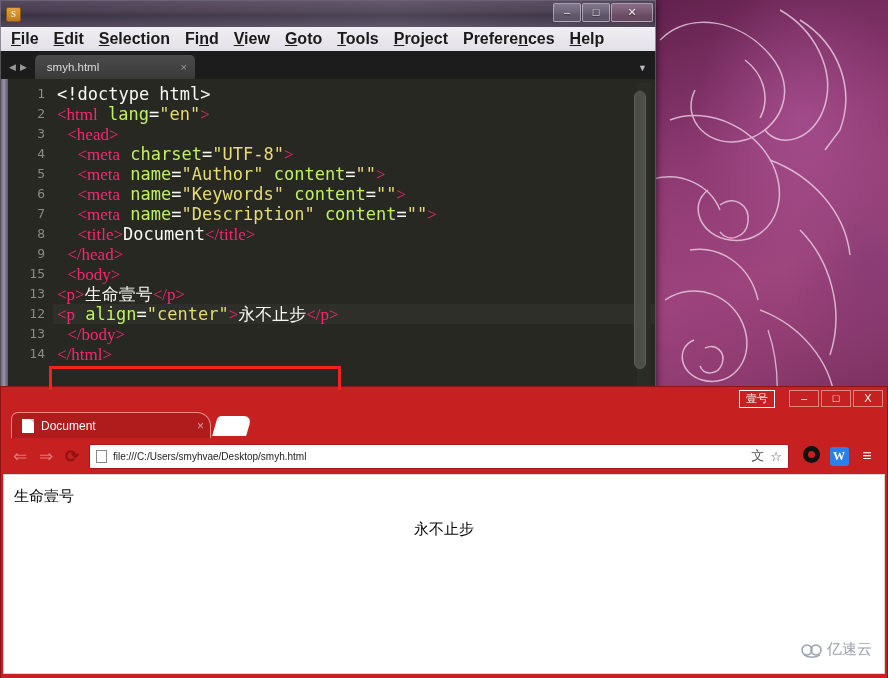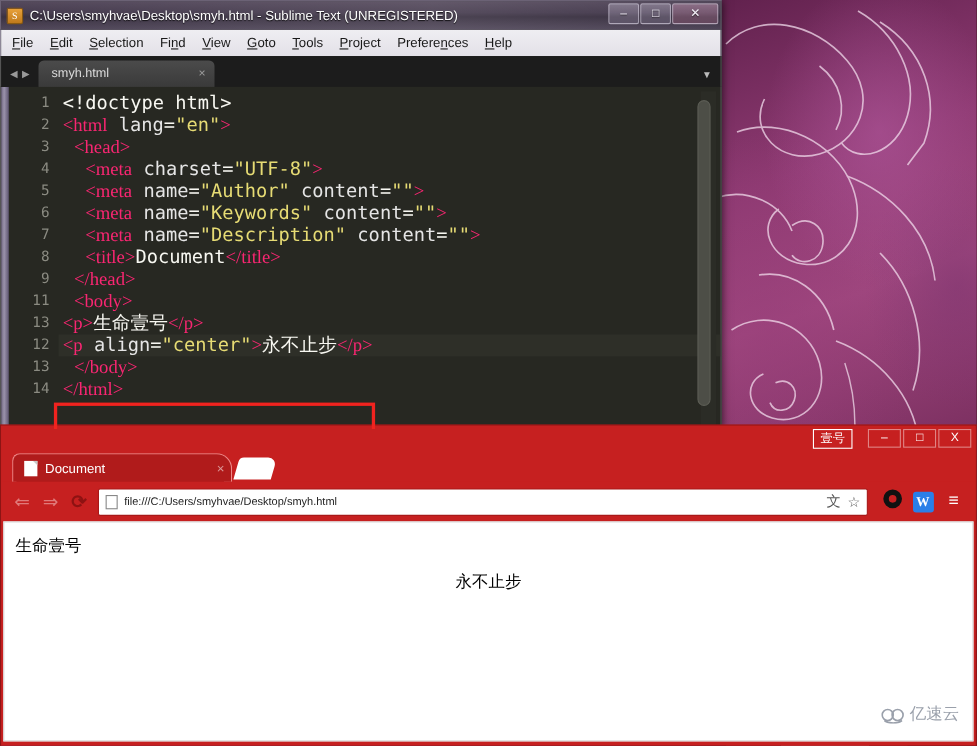--- a/index.html
+++ b/index.html
@@ -71,21 +71,21 @@
     width: 42px;
     background: linear-gradient(to bottom, rgba(210,160,190,0.45), rgba(150,90,120,0.40));
   }
   #sublime-menubar {
     height: 24px;
     background: linear-gradient(to bottom, #efeef2 0%, #e3e1e8 100%);
     border-left: 1px solid #8d8797; border-right: 1px solid #8d8797;
     display: flex; align-items: center; padding-left: 10px;
   }
   .menu-item {
-    font-size: 12px; color: #1a1a1a; margin-right: 15px; white-space: nowrap;
+    font-size: 16px; color: #1a1a1a; margin-right: 15px; white-space: nowrap; font-weight: bold;
   }
   .menu-item u { text-decoration: underline; }
   #sublime-tabbar {
     height: 28px; background: #1c1c1c;
     border-left: 1px solid #555; border-right: 1px solid #555;
     display: flex; align-items: flex-end; position: relative;
   }
   #tab-arrows {
     display: flex; gap: 4px; padding: 0 8px 7px 8px; align-items: center;
   }
@@ -125,21 +125,21 @@
     font-family: "DejaVu Sans Mono", monospace;
   }
   #code-area {
     flex: 1; padding-top: 5px; position: relative;
     font-family: "DejaVu Sans Mono", monospace;
     font-size: 17px; white-space: pre; overflow: hidden;
   }
   .code-line { height: 20px; line-height: 20px; padding-left: 4px; }
   .code-line.active { background: #2e2f28; }
   .tg  { color: #f92672; font-family: Liberation Serif, serif; }   
-  .at  { color: #e5e5e5; }   
+  .at  { color: #bef264; }   
   .st  { color: #e6db74; }   
   .tx  { color: #f8f8f2; }   
   .dt  { color: #f8f8f2; }   
   #highlight-box {
     position: absolute;
     left: 48px; top: 287px; width: 292px; height: 43px;
     border: 3px solid #f0231f;
     z-index: 5; pointer-events: none;
   }
   #st-scrollbar-track {
@@ -297,21 +297,20 @@
       <path d="M10,650 C50,600 130,595 175,640 L175,678 L10,678 Z" fill="#d03a3a" opacity="0.85"></path>
       <path d="M60,640 C80,615 120,612 140,638 L140,678 L60,678 Z" fill="#f6e3d8" opacity="0.8"></path>
     </svg>
   </div>
 </div>
 
 <div id="sublime">
 
   <div id="sublime-titlebar">
     <div id="st-app-icon">S</div>
-    <div id="st-title">C:\Users\smyhvae\Desktop\smyh.html - Sublime Text (UNREGISTERED)</div>
     <div id="st-wincontrols">
       <div class="st-wbtn">–</div>
       <div class="st-wbtn">□</div>
       <div class="st-wbtn close">✕</div>
     </div>
   </div>
 
   <div id="sublime-menubar">
     <div class="menu-item"><u>F</u>ile</div>
     <div class="menu-item"><u>E</u>dit</div>
@@ -342,21 +341,21 @@
     <div id="gutter">
         <div class="gutter-num">1</div>
         <div class="gutter-num">2</div>
         <div class="gutter-num">3</div>
         <div class="gutter-num">4</div>
         <div class="gutter-num">5</div>
         <div class="gutter-num">6</div>
         <div class="gutter-num">7</div>
         <div class="gutter-num">8</div>
         <div class="gutter-num">9</div>
-        <div class="gutter-num">11</div>
+        <div class="gutter-num">15</div>
         <div class="gutter-num">13</div>
         <div class="gutter-num">12</div>
         <div class="gutter-num">13</div>
         <div class="gutter-num">14</div>
       </div>
     <div id="code-area"><div class="code-line"><span class="dt">&lt;!doctype html&gt;</span></div><div class="code-line"><span class="tg">&lt;html</span><span class="tx"> </span><span class="at">lang</span><span class="tx">=</span><span class="st">"en"</span><span class="tg">&gt;</span></div><div class="code-line"><span> </span><span class="tg">&lt;head&gt;</span></div><div class="code-line"><span>  </span><span class="tg">&lt;meta</span><span class="tx"> </span><span class="at">charset</span><span class="tx">=</span><span class="st">"UTF-8"</span><span class="tg">&gt;</span></div><div class="code-line"><span>  </span><span class="tg">&lt;meta</span><span class="tx"> </span><span class="at">name</span><span class="tx">=</span><span class="st">"Author"</span><span class="tx"> </span><span class="at">content</span><span class="tx">=</span><span class="st">""</span><span class="tg">&gt;</span></div><div class="code-line"><span>  </span><span class="tg">&lt;meta</span><span class="tx"> </span><span class="at">name</span><span class="tx">=</span><span class="st">"Keywords"</span><span class="tx"> </span><span class="at">content</span><span class="tx">=</span><span class="st">""</span><span class="tg">&gt;</span></div><div class="code-line"><span>  </span><span class="tg">&lt;meta</span><span class="tx"> </span><span class="at">name</span><span class="tx">=</span><span class="st">"Description"</span><span class="tx"> </span><span class="at">content</span><span class="tx">=</span><span class="st">""</span><span class="tg">&gt;</span></div><div class="code-line"><span>  </span><span class="tg">&lt;title&gt;</span><span class="tx">Document</span><span class="tg">&lt;/title&gt;</span></div><div class="code-line"><span> </span><span class="tg">&lt;/head&gt;</span></div><div class="code-line"><span> </span><span class="tg">&lt;body&gt;</span></div><div class="code-line"><span class="tg">&lt;p&gt;</span><span class="tx">生命壹号</span><span class="tg">&lt;/p&gt;</span></div><div class="code-line active"><span class="tg">&lt;p</span><span class="tx"> </span><span class="at">align</span><span class="tx">=</span><span class="st">"center"</span><span class="tg">&gt;</span><span class="tx">永不止步</span><span class="tg">&lt;/p&gt;</span></div><div class="code-line"><span> </span><span class="tg">&lt;/body&gt;</span></div><div class="code-line"><span class="tg">&lt;/html&gt;</span></div></div>
     <div id="highlight-box"></div>
     <div id="st-scrollbar-track">
       <div id="st-scrollbar-thumb"></div>
     </div>

